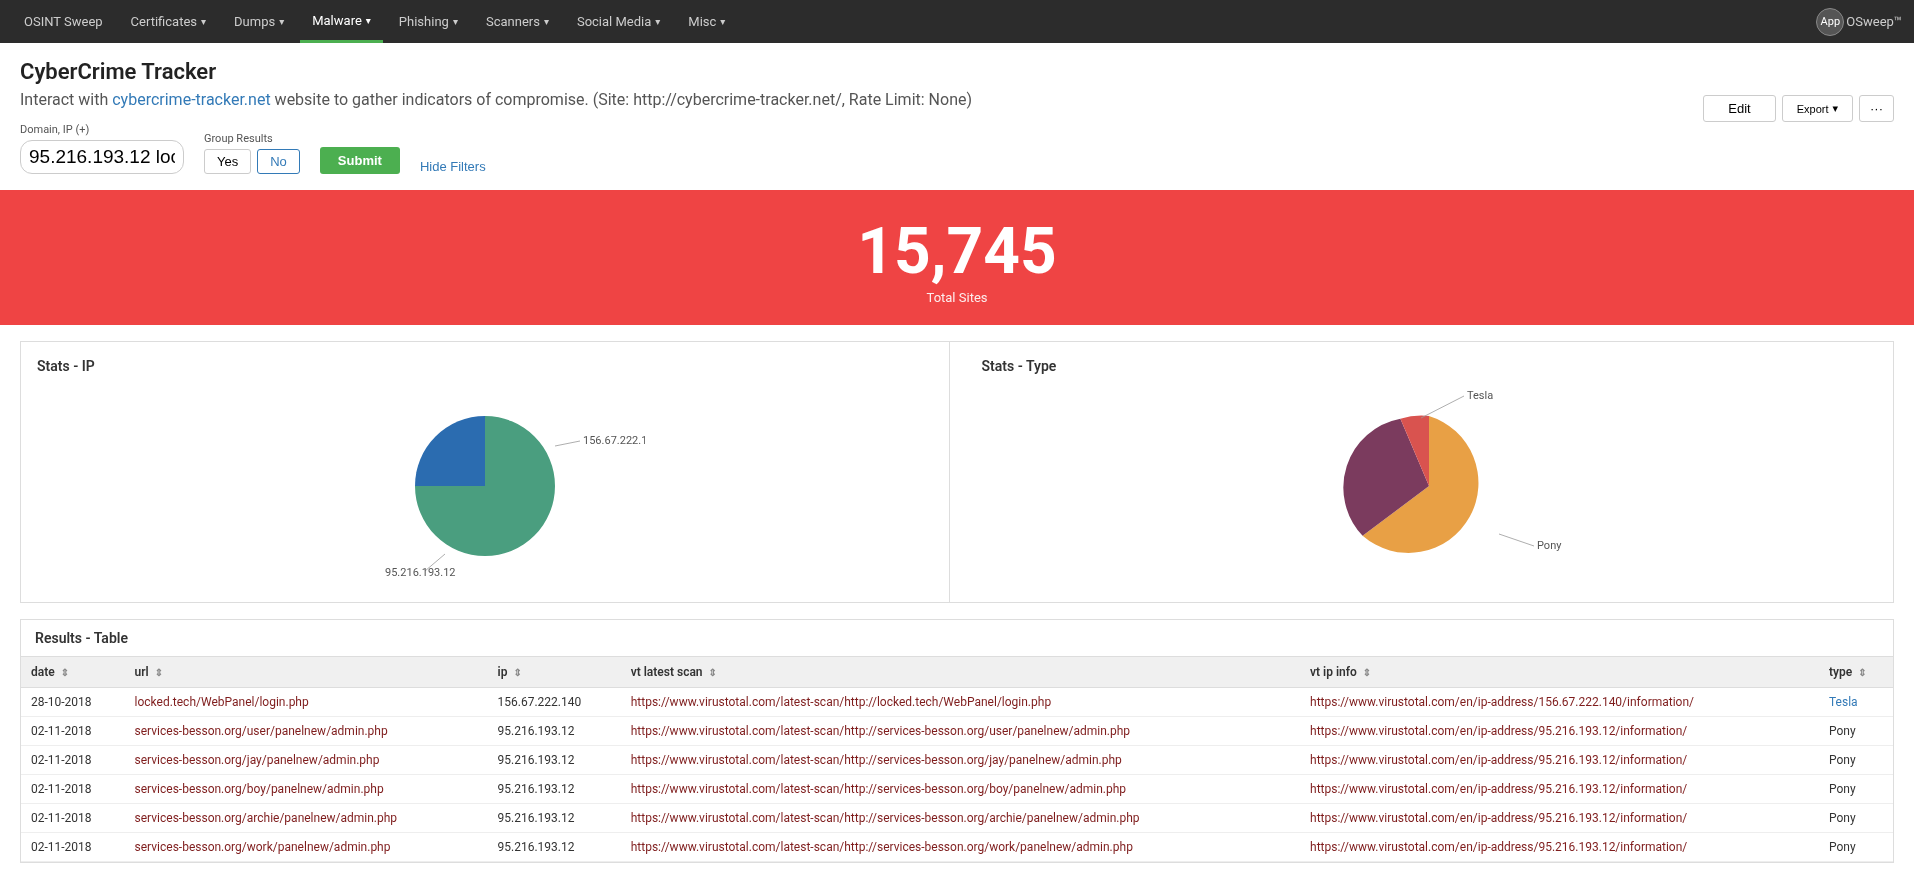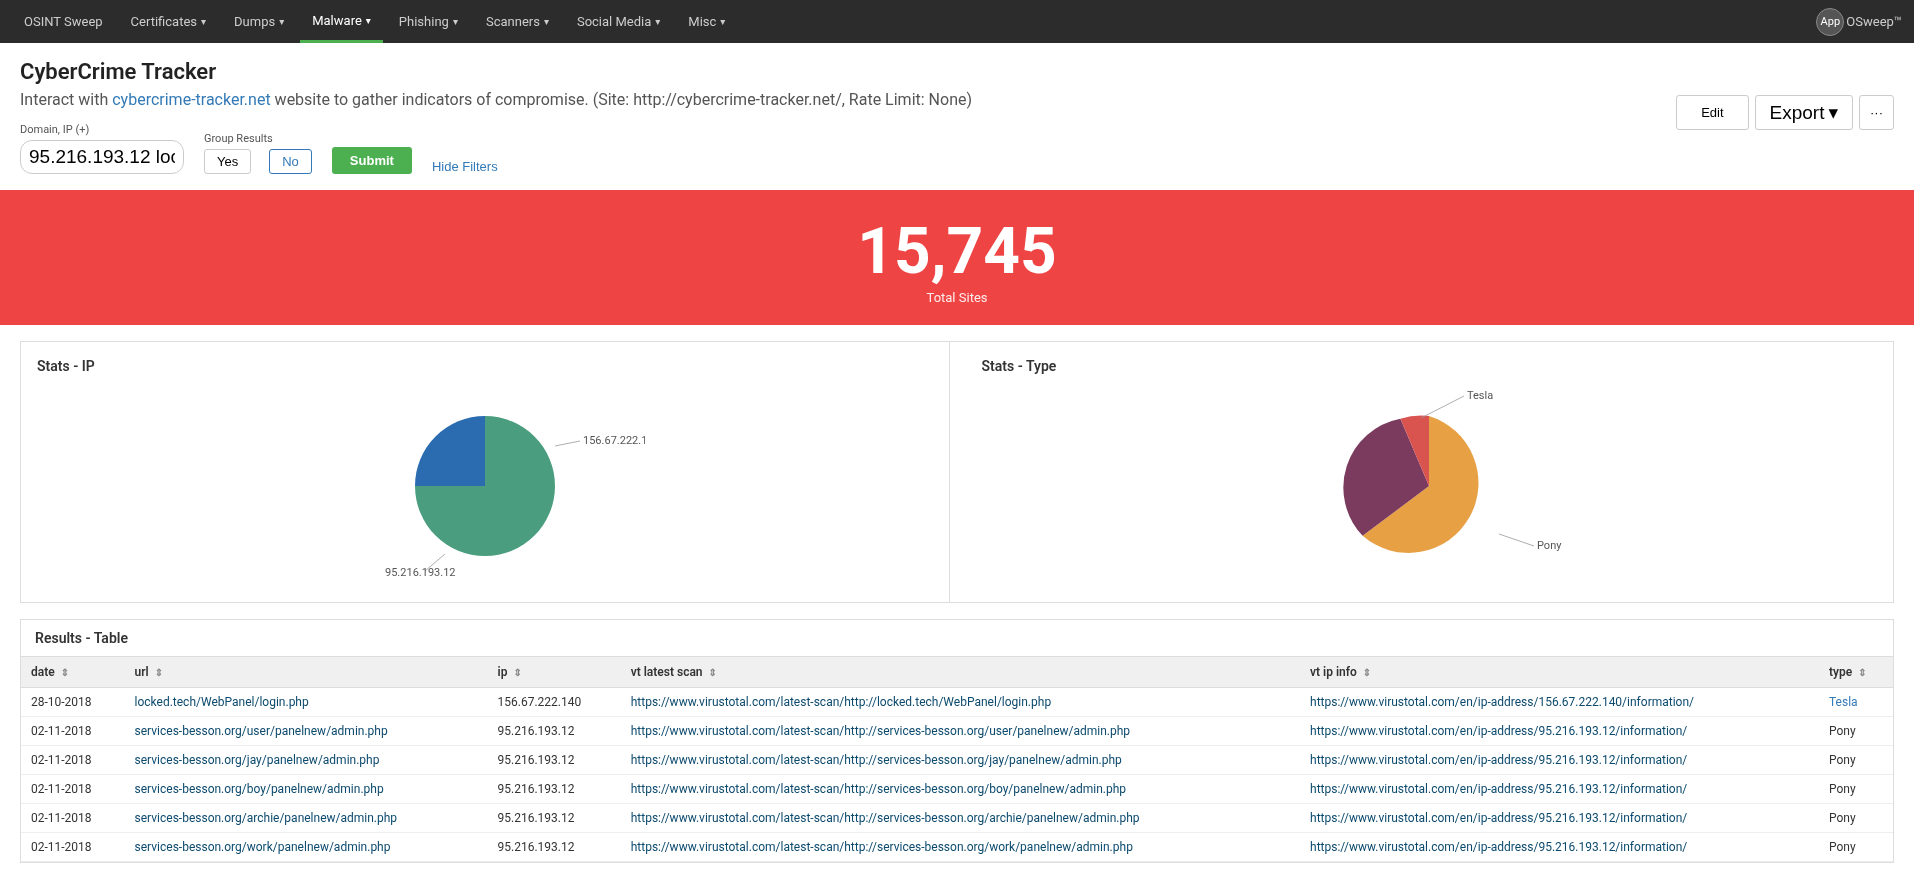--- a/index.html
+++ b/index.html
@@ -64,21 +64,21 @@
       border-radius: 3px;
       cursor: pointer;
       font-size: 13px;
     }
     .btn-export {
       padding: 5px 14px;
       background: #fff;
       border: 1px solid #ccc;
       border-radius: 3px;
       cursor: pointer;
-      font-size: 19px;
+      font-size: 11px;
       display: flex; align-items: center; gap: 4px;
     }
     .btn-more {
       padding: 5px 10px;
       background: #fff;
       border: 1px solid #ccc;
       border-radius: 3px;
       cursor: pointer;
       font-size: 13px;
     }
@@ -99,21 +99,20 @@
       border: 1px solid #ccc;
       border-radius: 3px;
       cursor: pointer;
       font-size: 13px;
       background: #fff;
     }
     .radio-btn.active {
       background: #fff;
       border-color: #337ab7;
       color: #337ab7;
-      margin-left: 12px;
     }
     .btn-submit {
       padding: 6px 18px;
       background: #4caf50;
       color: #fff;
       border: none;
       border-radius: 3px;
       cursor: pointer;
       font-size: 13px;
       font-weight: 600;
@@ -174,21 +173,21 @@
       padding: 8px 10px;
       text-align: left;
       border-bottom: 1px solid #ddd;
       color: #333;
       font-weight: 600;
       white-space: nowrap;
     }
     thead th .sort-icon { font-size: 10px; color: #888; margin-left: 3px; }
     tbody tr { border-bottom: 1px solid #eee; }
     tbody td { padding: 7px 10px; color: #333; }
-    tbody td a { color: #0c4a6e; text-decoration: none; }
+    tbody td a { color: #7f1d1d; text-decoration: none; }
     .type-tesla { color: #337ab7; }
     .type-pony { color: #333; }
 
     position: relative;
   </style>
 </head>
 <body>
 
 <nav class="navbar">
   <div class="nav-item">

